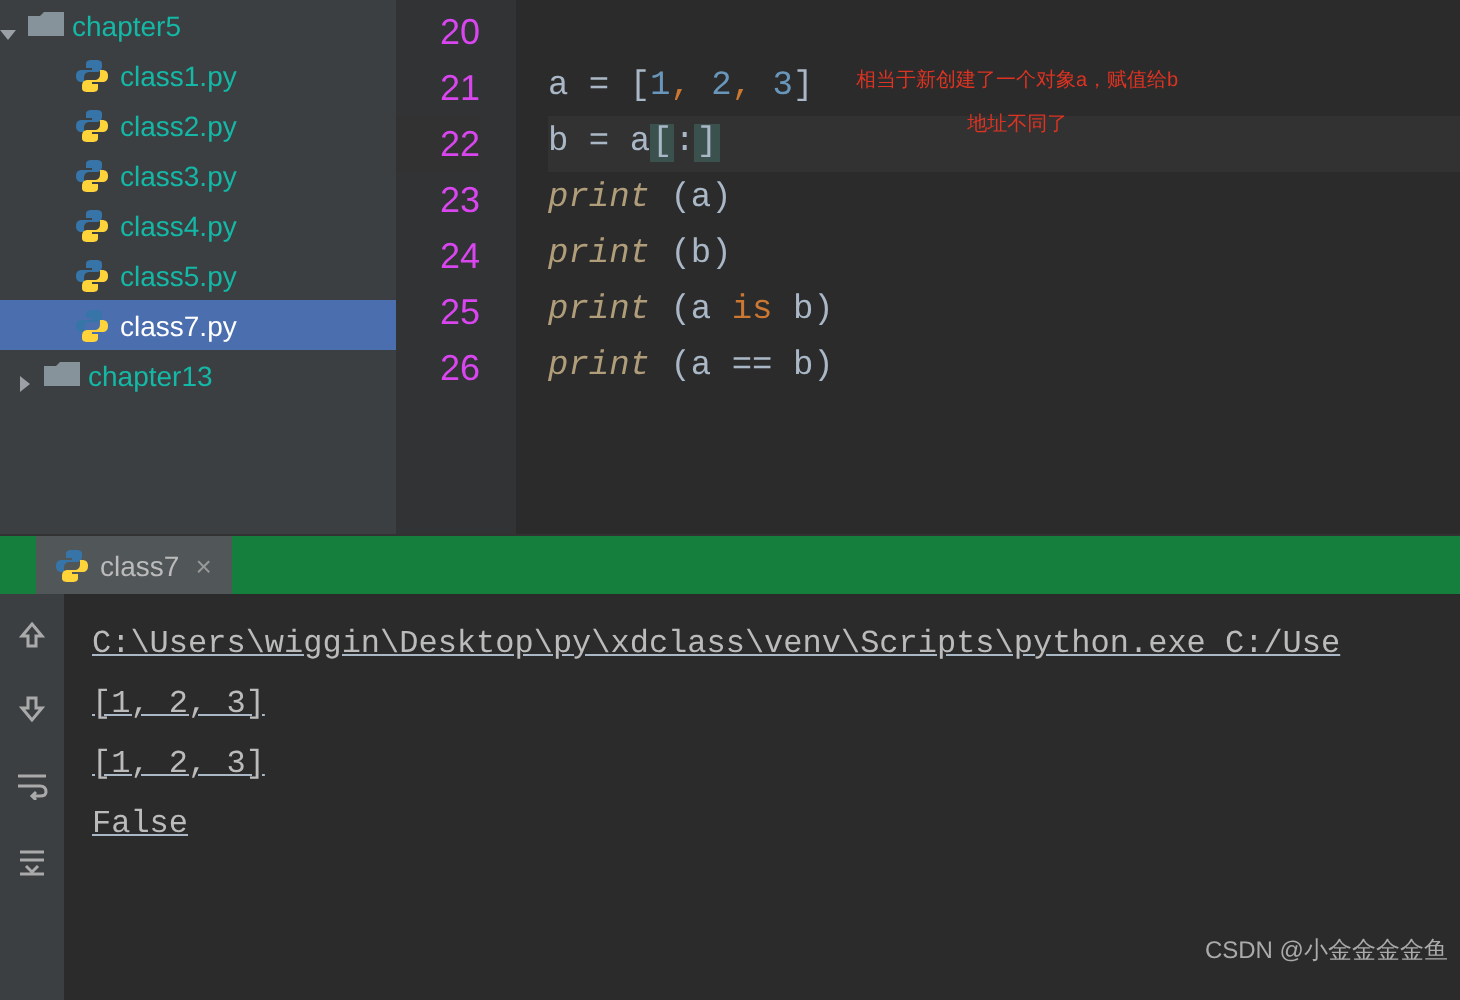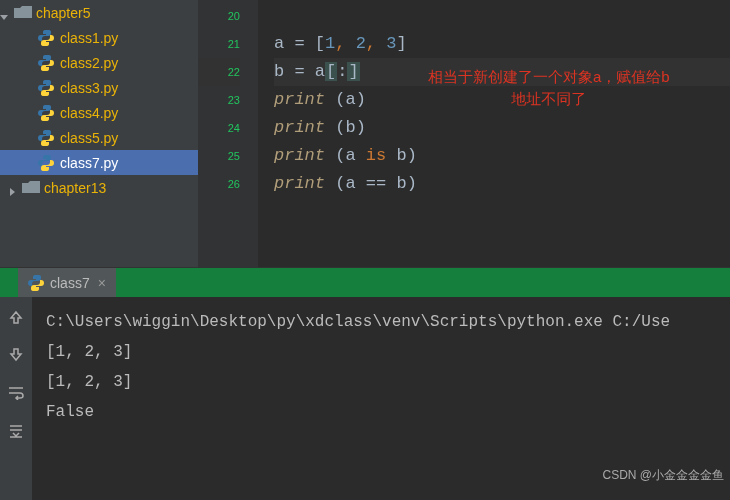--- a/index.html
+++ b/index.html
@@ -20,21 +20,21 @@
 .sidebar {
   width: 198px;
   background: #3c3f41;
   overflow: hidden;
 }
 .tree-node {
   display: flex;
   align-items: center;
   height: 25px;
   padding-left: 10px;
-  color: #eab308;
+  color: #14b8a6;
   font-size: 14px;
   cursor: pointer;
 }
 .tree-node.folder { padding-left: 0; }
 .tree-node.file { padding-left: 38px; }
 .tree-node.selected {
   background: #4b6eaf;
   color: #ffffff;
 }
 .tree-node.folder-sub { padding-left: 8px; align-items: center; }
@@ -70,22 +70,22 @@
 .gutter {
   width: 60px;
   background: #313335;
   text-align: right;
   padding-right: 18px;
   padding-top: 2px;
 }
 .gutter .ln {
   height: 28px;
   line-height: 28px;
-  color: #22c55e;
-  font-size: 11px;
+  color: #d946ef;
+  font-size: 18px;
 }
 .code {
   flex: 1;
   padding-top: 2px;
   padding-left: 16px;
   font-family: "Consolas","Courier New",monospace;
   font-size: 17px;
   position: relative;
 }
 .code .line {
@@ -108,25 +108,24 @@
 .tk-sel { color: #cc7832; }
 .caret-br {
   background: #3b514d;
   padding: 0 1px;
 }
 .annotation {
   position: absolute;
   left: 170px;
   top: 30px;
   color: #dd3322;
-  font-size: 15px;
+  font-size: 10px;
   font-family: "Microsoft YaHei", sans-serif;
   line-height: 22px;
   text-align: center;
-  margin-top: 36px;
 }
 
 .tab-bar {
   height: 30px;
   background: #15803d;
   display: flex;
   align-items: flex-end;
   border-top: 1px solid #323232;
 }
 .tab {
@@ -139,20 +138,21 @@
   margin-left: 18px;
   font-size: 14px;
 }
 .tab .py-icon { margin-right: 6px; }
 .tab .close { margin-left: 8px; color: #999; font-size: 14px; }
 
 .console-area {
   display: flex;
   height: 203px;
   background: #2b2b2b;
+  text-decoration: underline;
 }
 .console-tools {
   width: 32px;
   background: #3c3f41;
   display: flex;
   flex-direction: column;
   align-items: center;
   padding-top: 10px;
   gap: 18px;
 }

